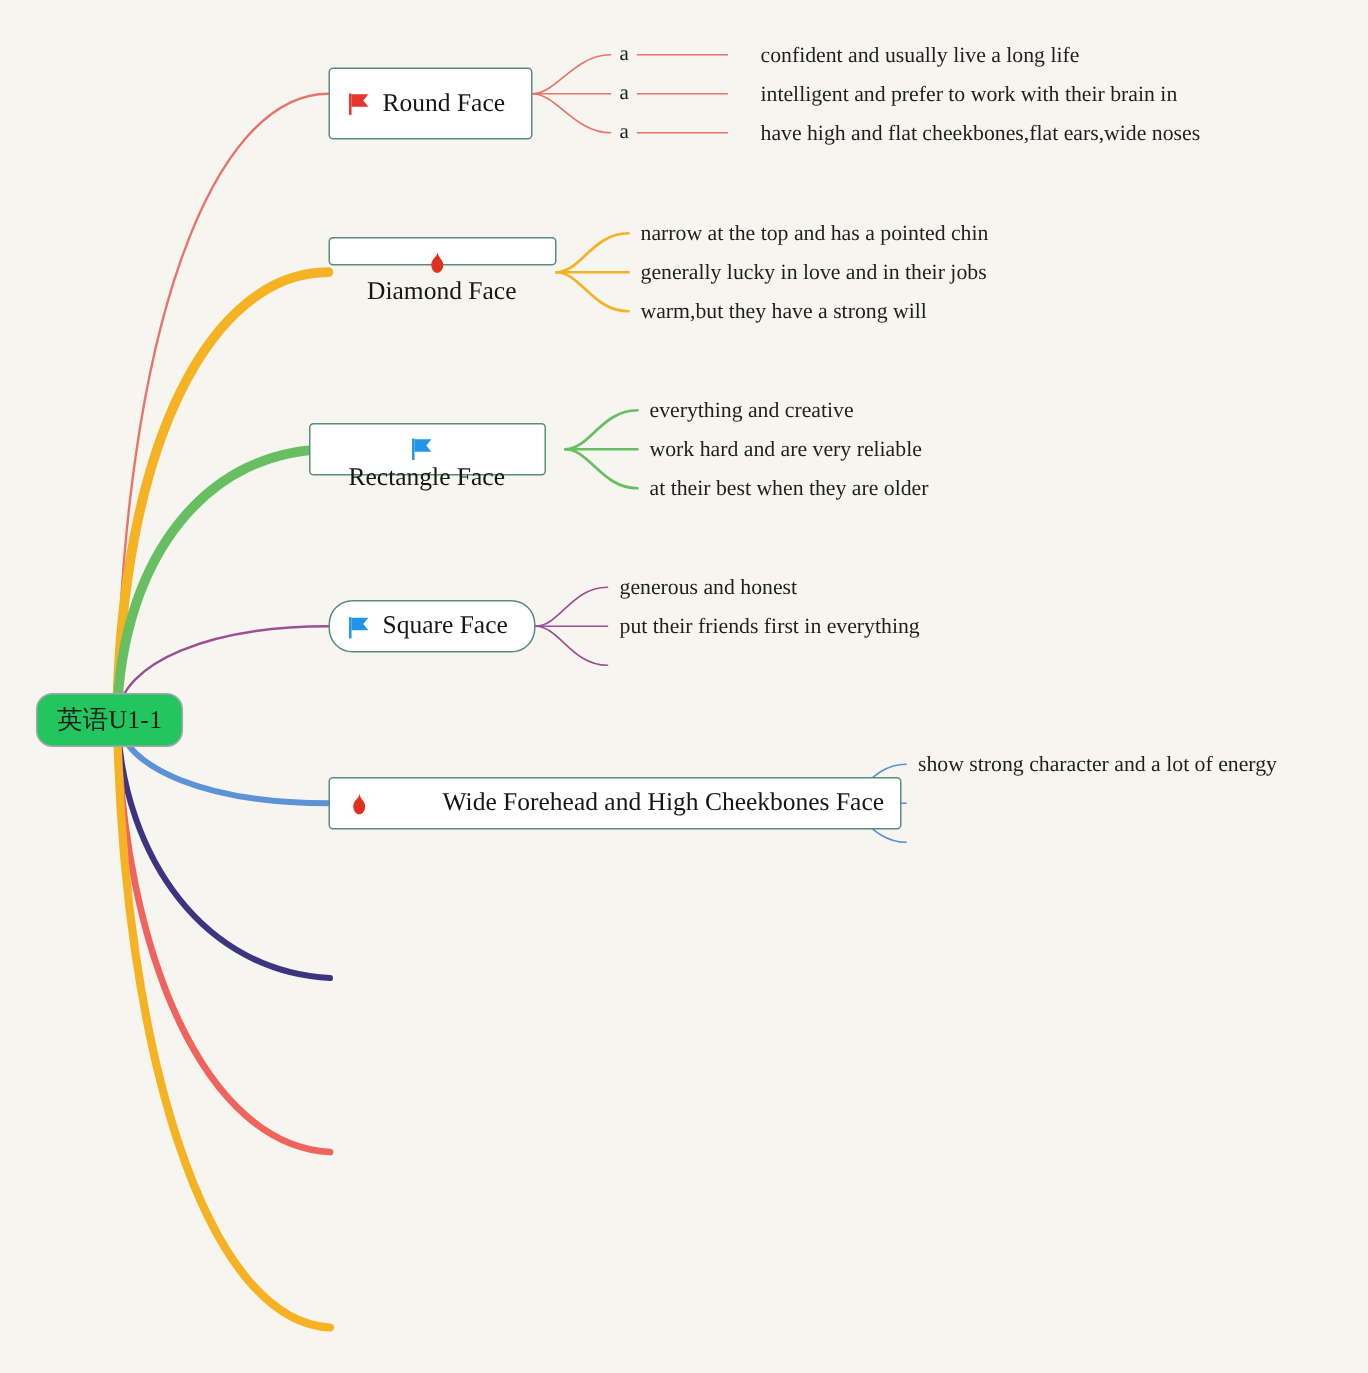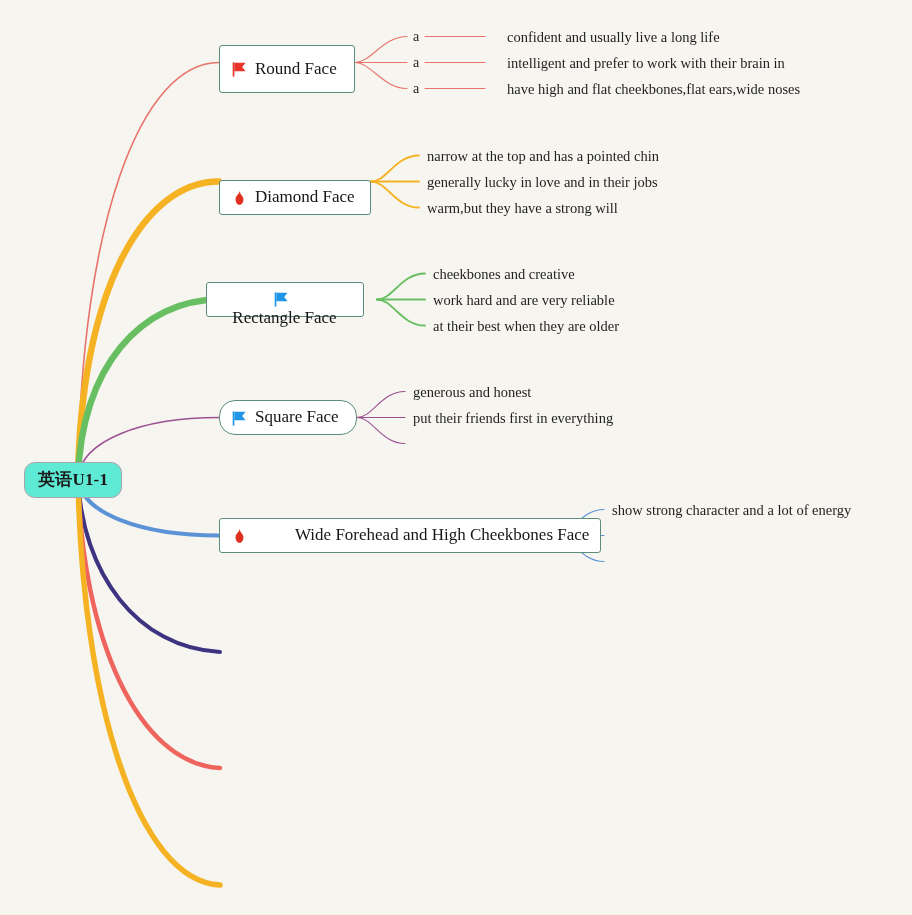--- a/index.html
+++ b/index.html
@@ -28,27 +28,27 @@
     pointer-events: none;
   }
   .node {
     position: absolute;
     box-sizing: border-box;
     display: flex;
     align-items: center;
   }
   
   .root-node {
-    background: #5eead4;
+    background: #22c55e;
     border: 1.6px solid #a8a5ad;
     border-radius: 11px;
     padding: 5px 13px 6px 13px;
     font-size: 17px;
     color: #1a1a1a;
-    font-weight: 700;
+    font-weight: 400;
     white-space: nowrap;
     box-shadow: 0 0 0 0.5px rgba(0,0,0,0.02);
   }
   .root-node .root-label {
     font-family: "Liberation Serif", serif;
     letter-spacing: 0.2px;
   }
   
   .branch-node {
     background: #ffffff;
@@ -131,38 +131,38 @@
           <path d="M5.5 3.6h14.2l-4.3 5.2 4.3 5.3H5.5z" fill="#e8342a"></path>
         </svg></span>
       <span class="branch-label">Round Face</span>
     </div>
     <div class="mid-node" style="left: 413px; top: 28.5px;">a</div>
     <div class="leaf-node" style="left: 507px; top: 29.5px;">confident and usually live a long life</div>
     <div class="mid-node" style="left: 413px; top: 54.5px;">a</div>
     <div class="leaf-node" style="left: 507px; top: 55.5px;">intelligent and prefer to work with their brain in</div>
     <div class="mid-node" style="left: 413px; top: 80.5px;">a</div>
     <div class="leaf-node" style="left: 507px; top: 81.5px;">have high and flat cheekbones,flat ears,wide noses</div>
-    <div class="node branch-node" style="left: 219px; top: 180px; min-width: 152px; height: 35px; border-color: rgb(91, 140, 125);">
+    <div class="node branch-node" style="left: 219px; top: 158px; min-width: 152px; height: 19px; border-color: rgb(91, 140, 125); flex-direction: column;">
       <span class="branch-icon"><svg viewBox="0 0 24 24" width="19" height="19">
           <path d="M12 2c.4 3-1.6 4.4-2.9 6C7.5 10 7 11.4 7 13.2 7 17 9.3 20 12 20s5-3 5-6.8c0-2.6-1.4-4-2.6-5.6C13.1 5.9 12.4 4.2 12 2z" fill="#e03020"></path>
           <path d="M12 9.5c.4 1.6-.9 2.3-1.4 3.3-.4.8-.5 1.5-.5 2.3 0 1.9 1 3.2 1.9 3.2s1.9-1.3 1.9-3.2c0-1.2-.6-2-1.1-2.8-.5-.8-.9-1.7-.8-2.8z" fill="#e03020" opacity="0.55"></path>
         </svg></span>
       <span class="branch-label">Diamond Face</span>
     </div>
     <div class="leaf-node" style="left: 427px; top: 174.5px;">generally lucky in love and in their jobs</div>
     <div class="leaf-node" style="left: 427px; top: 148.5px;">narrow at the top and has a pointed chin</div>
     <div class="leaf-node" style="left: 427px; top: 200.5px;">warm,but they have a strong will</div>
     <div class="node branch-node" style="left: 206px; top: 282px; min-width: 158px; height: 35px; border-color: rgb(91, 140, 125); flex-direction: column;">
       <span class="branch-icon"><svg viewBox="0 0 24 24" width="19" height="19">
           <rect x="3.4" y="3" width="2.1" height="18" fill="#2196e8"></rect>
           <path d="M5.5 3.6h14.2l-4.3 5.2 4.3 5.3H5.5z" fill="#2196e8"></path>
         </svg></span>
       <span class="branch-label">Rectangle Face</span>
     </div>
-    <div class="leaf-node" style="left: 433px; top: 266.5px;">cheekbones and creative</div>
+    <div class="leaf-node" style="left: 433px; top: 266.5px;">everything and creative</div>
     <div class="leaf-node" style="left: 433px; top: 292.5px;">work hard and are very reliable</div>
     <div class="leaf-node" style="left: 433px; top: 318.5px;">at their best when they are older</div>
     <div class="node branch-node" style="left: 219px; top: 400px; min-width: 138px; height: 35px; border-color: rgb(91, 140, 125); border-radius: 16px;">
       <span class="branch-icon"><svg viewBox="0 0 24 24" width="19" height="19">
           <rect x="3.4" y="3" width="2.1" height="18" fill="#2196e8"></rect>
           <path d="M5.5 3.6h14.2l-4.3 5.2 4.3 5.3H5.5z" fill="#2196e8"></path>
         </svg></span>
       <span class="branch-label">Square Face</span>
     </div>
     <div class="leaf-node" style="left: 413px; top: 384.5px;">generous and honest</div>

